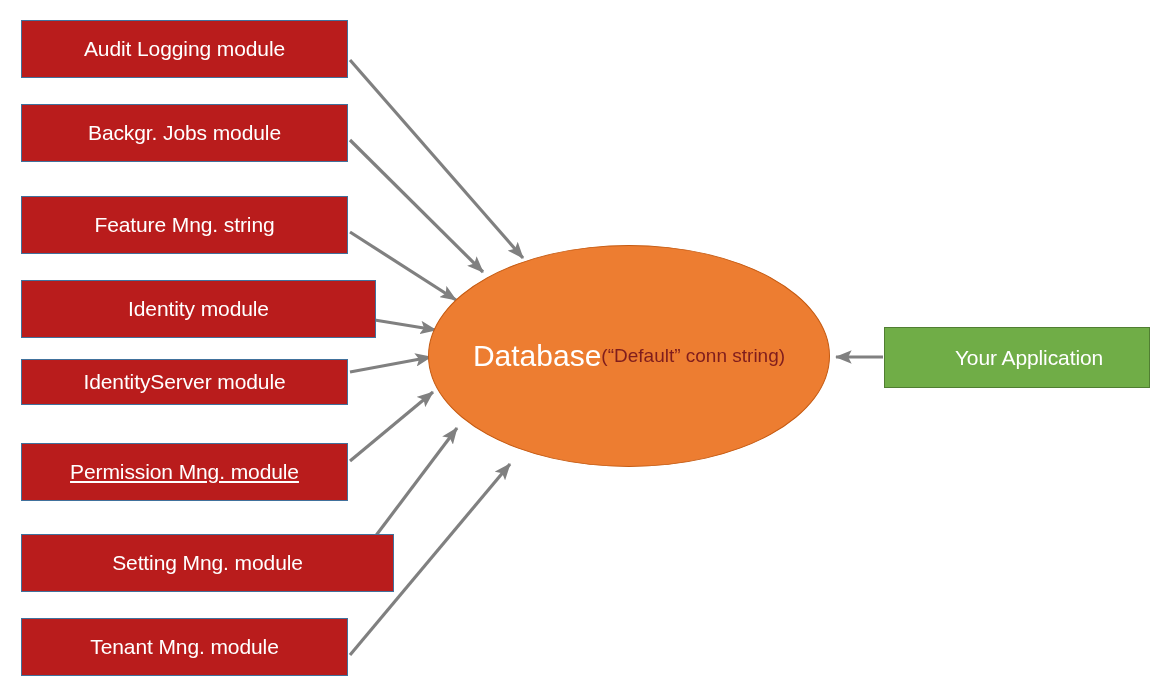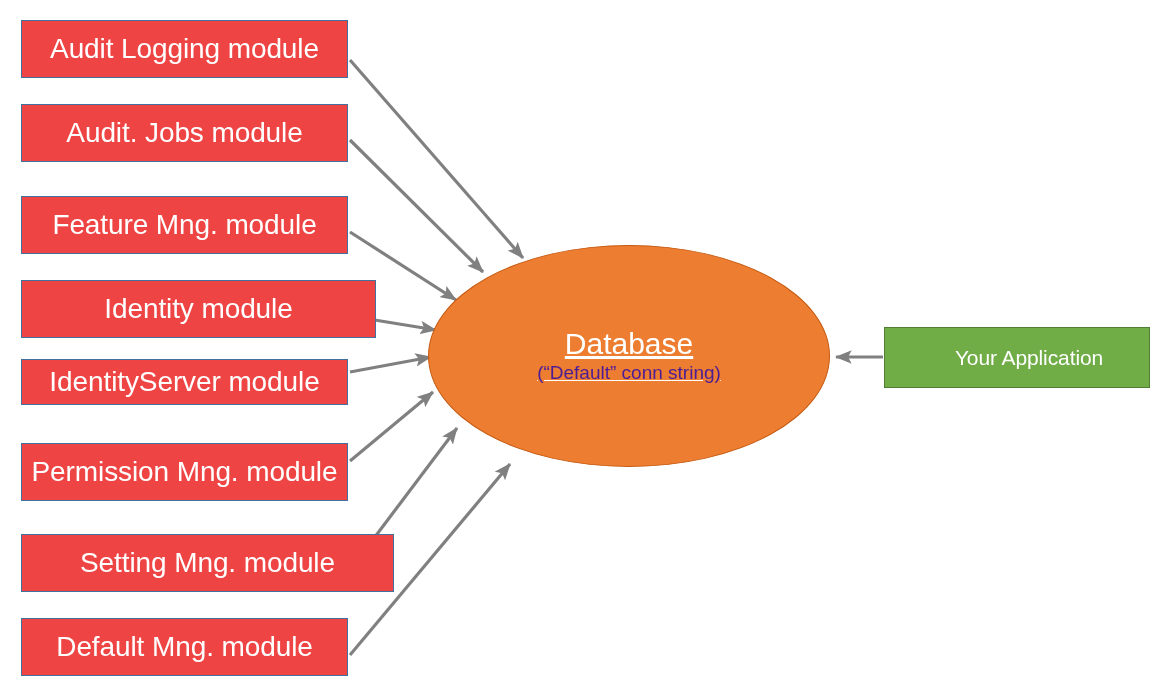--- a/index.html
+++ b/index.html
@@ -29,49 +29,48 @@
   .node {
     position: absolute;
     box-sizing: border-box;
     display: flex;
     align-items: center;
     justify-content: center;
     text-align: center;
     color: #ffffff;
   }
   .module-box {
-    background: #ef4444;
+    background: #b91c1c;
     border: 1.5px solid #41719C;
-    font-size: 28px;
+    font-size: 21px;
     letter-spacing: -0.1px;
     line-height: 1.1;
   }
   .app-box {
     background: #70AD47;
     border: 1.5px solid #507E32;
     font-size: 21px;
     letter-spacing: -0.1px;
   }
   .db-ellipse {
     background: #ED7D31;
     border: 1.5px solid #C55A11;
     border-radius: 50%;
-    flex-direction: column;
+    flex-direction: row;
     z-index: 2;
-    text-decoration: underline;
   }
   .db-title {
     font-size: 30px;
     line-height: 1.12;
     color: #ffffff;
   }
   .db-subtitle {
     font-size: 19px;
     line-height: 1.2;
-    color: #4c1d95;
+    color: #7f1d1d;
     margin-top: 1px;
   }
 </style>
 </head>
 <body>
 
 <div id="diagram-root">
 
   <svg id="edges-layer" viewBox="0 0 1167 694" xmlns="http://www.w3.org/2000/svg">
       <defs>
@@ -88,39 +87,39 @@
       <line x1="350" y1="570" x2="457" y2="428" stroke="#808080" stroke-width="3.2" marker-end="url(#arrowhead)"></line>
       <line x1="350" y1="655" x2="510" y2="464" stroke="#808080" stroke-width="3.2" marker-end="url(#arrowhead)"></line>
       <line x1="883" y1="357" x2="836" y2="357" stroke="#808080" stroke-width="3.2" marker-end="url(#arrowhead)"></line>
     </svg>
 
   <div id="modules-container">
       <div class="node module-box" style="left: 21px; top: 20px; width: 327px; height: 58px;">
         <span>Audit Logging module</span>
       </div>
       <div class="node module-box" style="left: 21px; top: 104px; width: 327px; height: 58px;">
-        <span>Audit. Jobs module</span>
+        <span>Backgr. Jobs module</span>
       </div>
       <div class="node module-box" style="left: 21px; top: 196px; width: 327px; height: 58px;">
-        <span>Feature Mng. module</span>
+        <span>Feature Mng. string</span>
       </div>
       <div class="node module-box" style="left: 21px; top: 280px; width: 355px; height: 58px;">
         <span>Identity module</span>
       </div>
       <div class="node module-box" style="left: 21px; top: 359px; width: 327px; height: 46px;">
         <span>IdentityServer module</span>
       </div>
-      <div class="node module-box" style="left: 21px; top: 443px; width: 327px; height: 58px;">
+      <div class="node module-box" style="left: 21px; top: 443px; width: 327px; height: 58px; text-decoration: underline;">
         <span>Permission Mng. module</span>
       </div>
       <div class="node module-box" style="left: 21px; top: 534px; width: 373px; height: 58px;">
         <span>Setting Mng. module</span>
       </div>
       <div class="node module-box" style="left: 21px; top: 618px; width: 327px; height: 58px;">
-        <span>Default Mng. module</span>
+        <span>Tenant Mng. module</span>
       </div>
     </div>
 
   <div class="node db-ellipse" id="db-node" style="left: 428px; top: 245px; width: 402px; height: 222px;">
     <div class="db-title">Database</div>
     <div class="db-subtitle">(“Default” conn string)</div>
   </div>
 
   <div class="node app-box" id="app-node" style="left: 884px; top: 327px; width: 266px; height: 61px; padding-left: 24px;">
     <span>Your Application</span>

